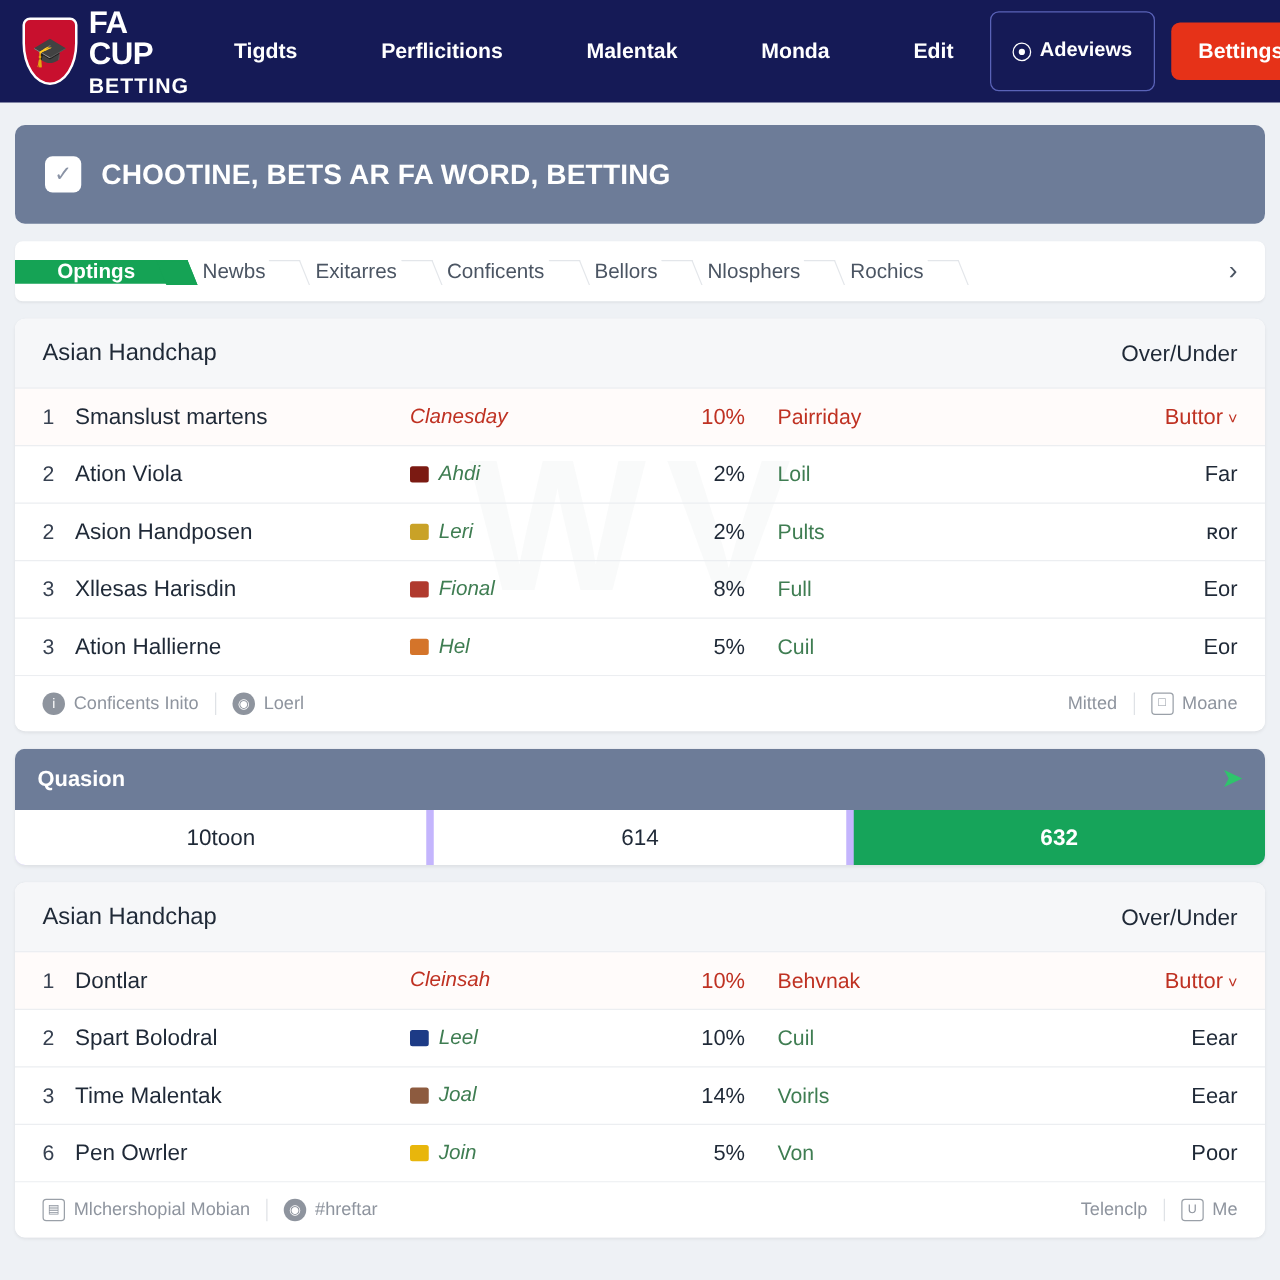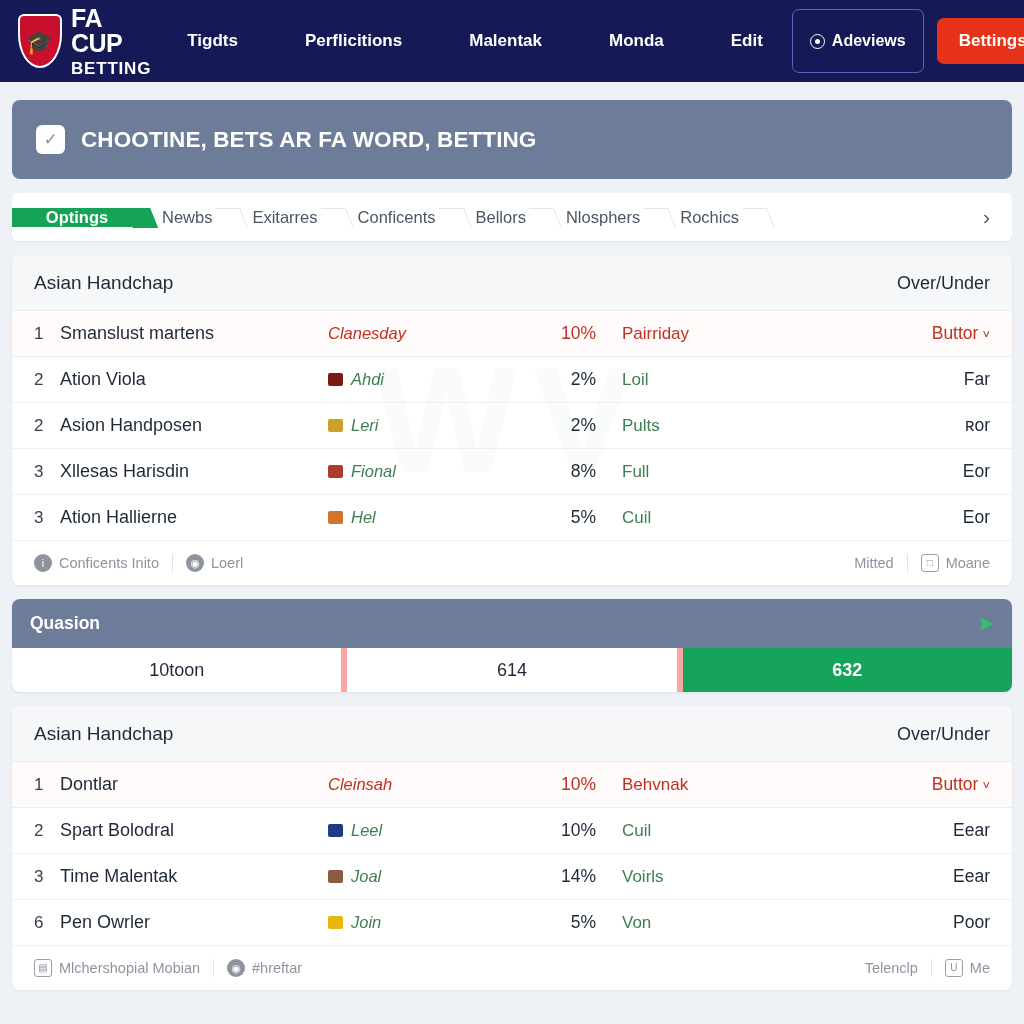--- a/index.html
+++ b/index.html
@@ -416,21 +416,21 @@
     color: #2fc46c;
     font-size: 19px;
     font-weight: bold;
     cursor: pointer;
     line-height: 1;
   }
   .quasion-btns {
     display: flex;
     gap: 6px;
     padding: 0;
-    background: #fca5a5;
+    background: #c4b5fd;
   }
   .qbtn {
     flex: 1 1 0;
     height: 44px;
     border: none;
     background: #ffffff;
     font-family: inherit;
     font-size: 18px;
     color: #1f2937;
     cursor: pointer;

